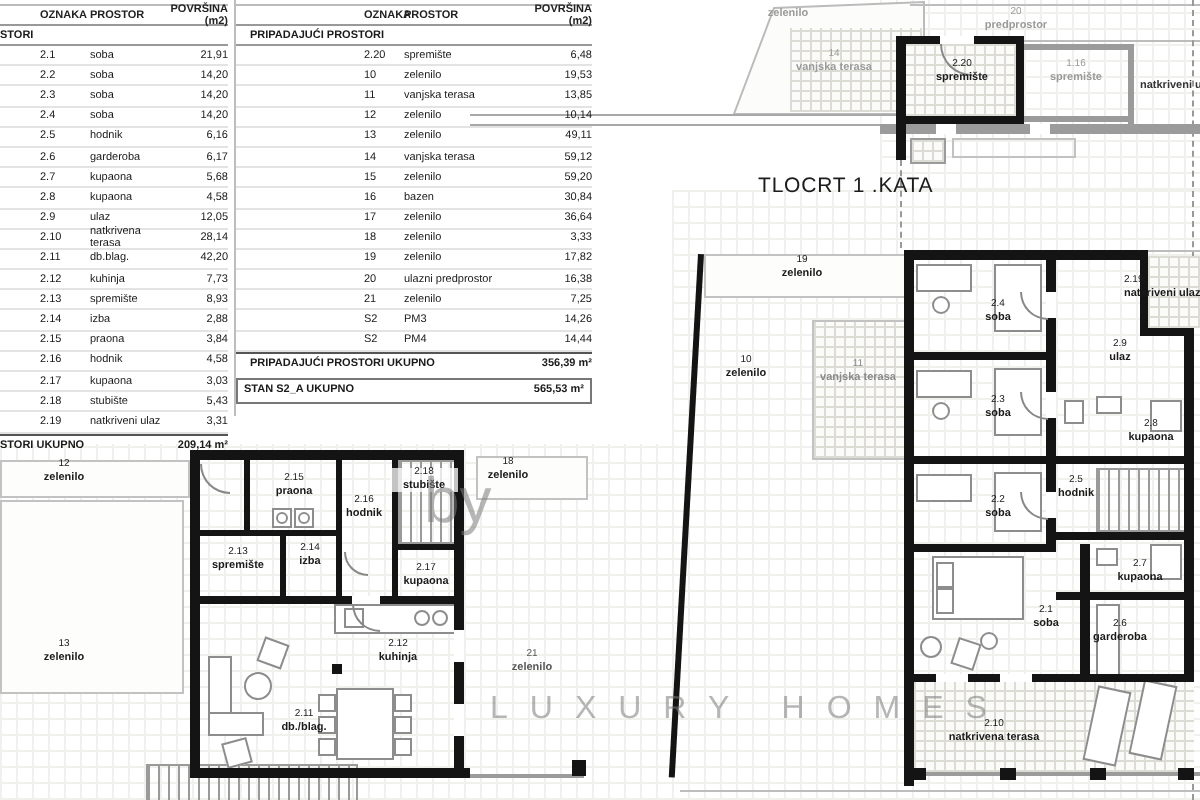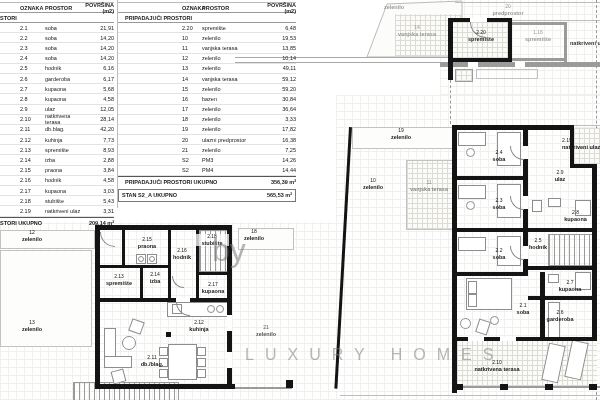--- a/index.html
+++ b/index.html
@@ -261,20 +261,21 @@
     <div class="ttot" style="padding-left:7px;">
       <span class="c1">PRIPADAJUĆI PROSTORI UKUPNO</span>
       <span class="c2">356,39 m²</span>
     </div>
     <div class="grand">
       <span class="c1">STAN S2_A UKUPNO</span>
       <span class="c2">565,53 m²</span>
     </div>
   </div>
 
+  <div id="plan-title">TLOCRT 1 .KATA</div>
 
   <svg class="abs" style="left:355px;top:0;z-index:1;" width="110" height="60" viewBox="0 0 110 60">
     <polygon points="32,4 107,1 107,57 12,57" fill="#fcfcfa" stroke="#bbbbbb" stroke-width="1"></polygon>
   </svg>
   <div class="abs hatch" style="left:395px;top:14px;width:66px;height:42px;z-index:1;"></div>
   <div class="plb gray" style="left:372px;top:4px;width:44px;">
     <span class="t">zelenilo</span>
   </div>
   <div class="plb gray" style="left:392px;top:25px;width:50px;">
     <span class="n">14</span>

